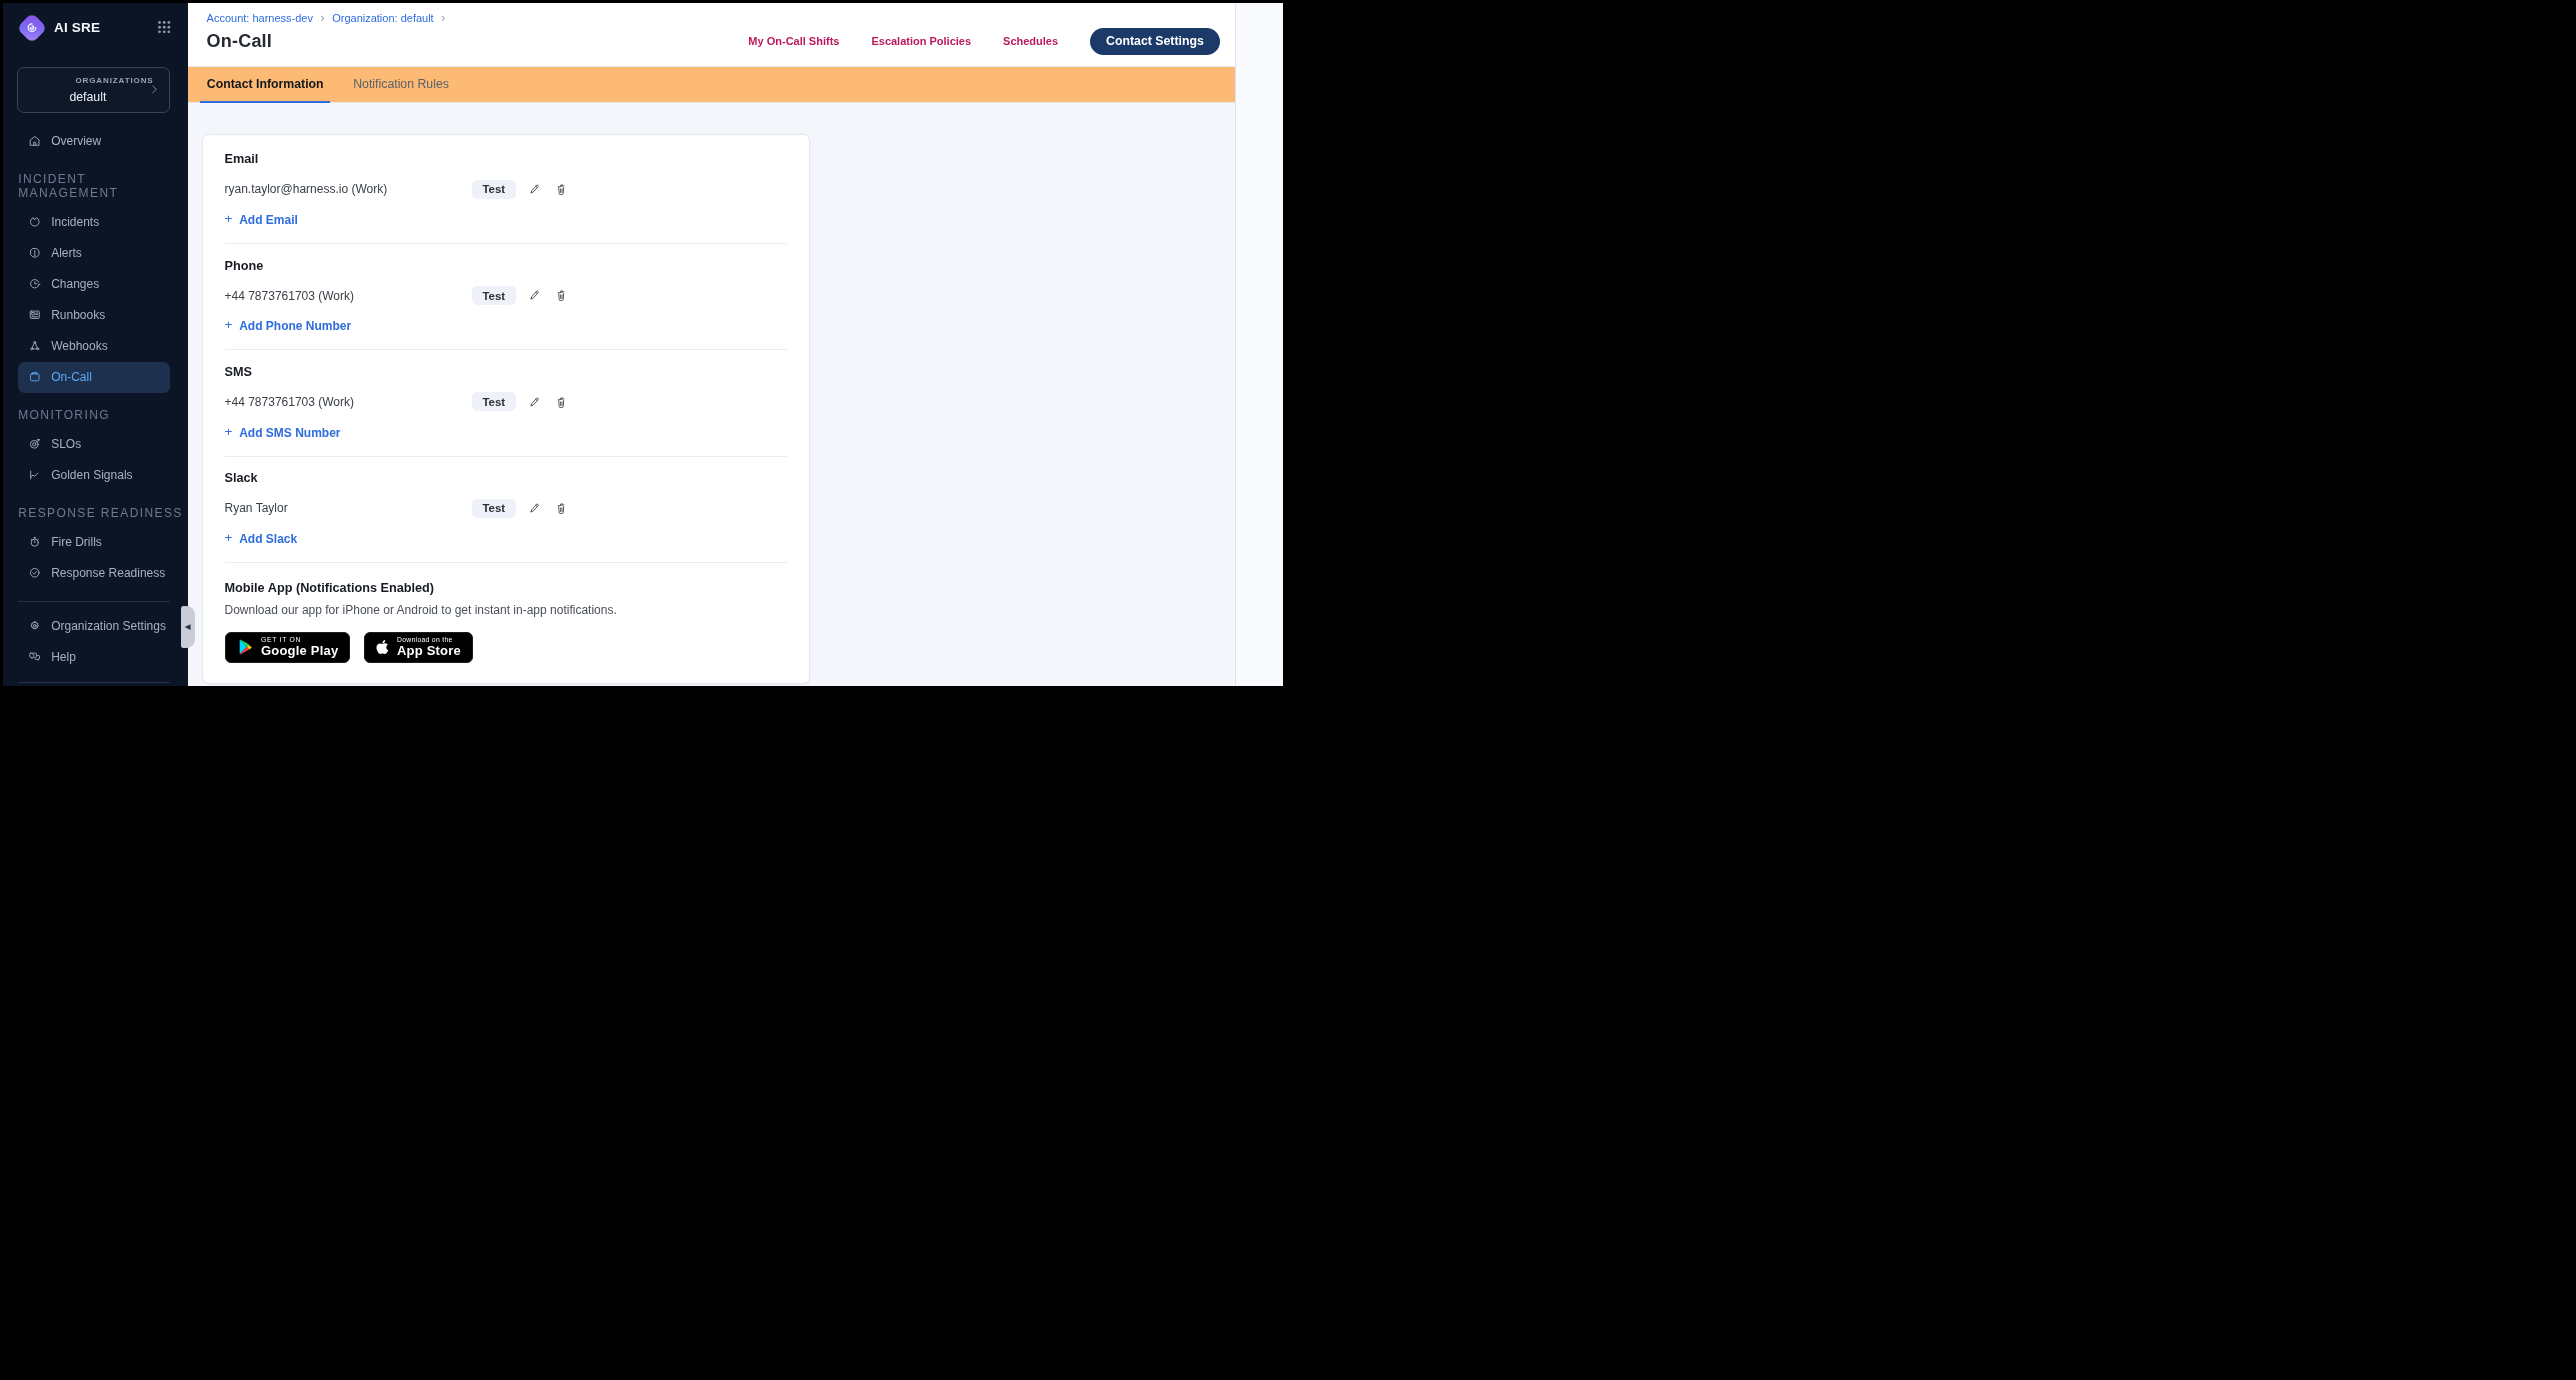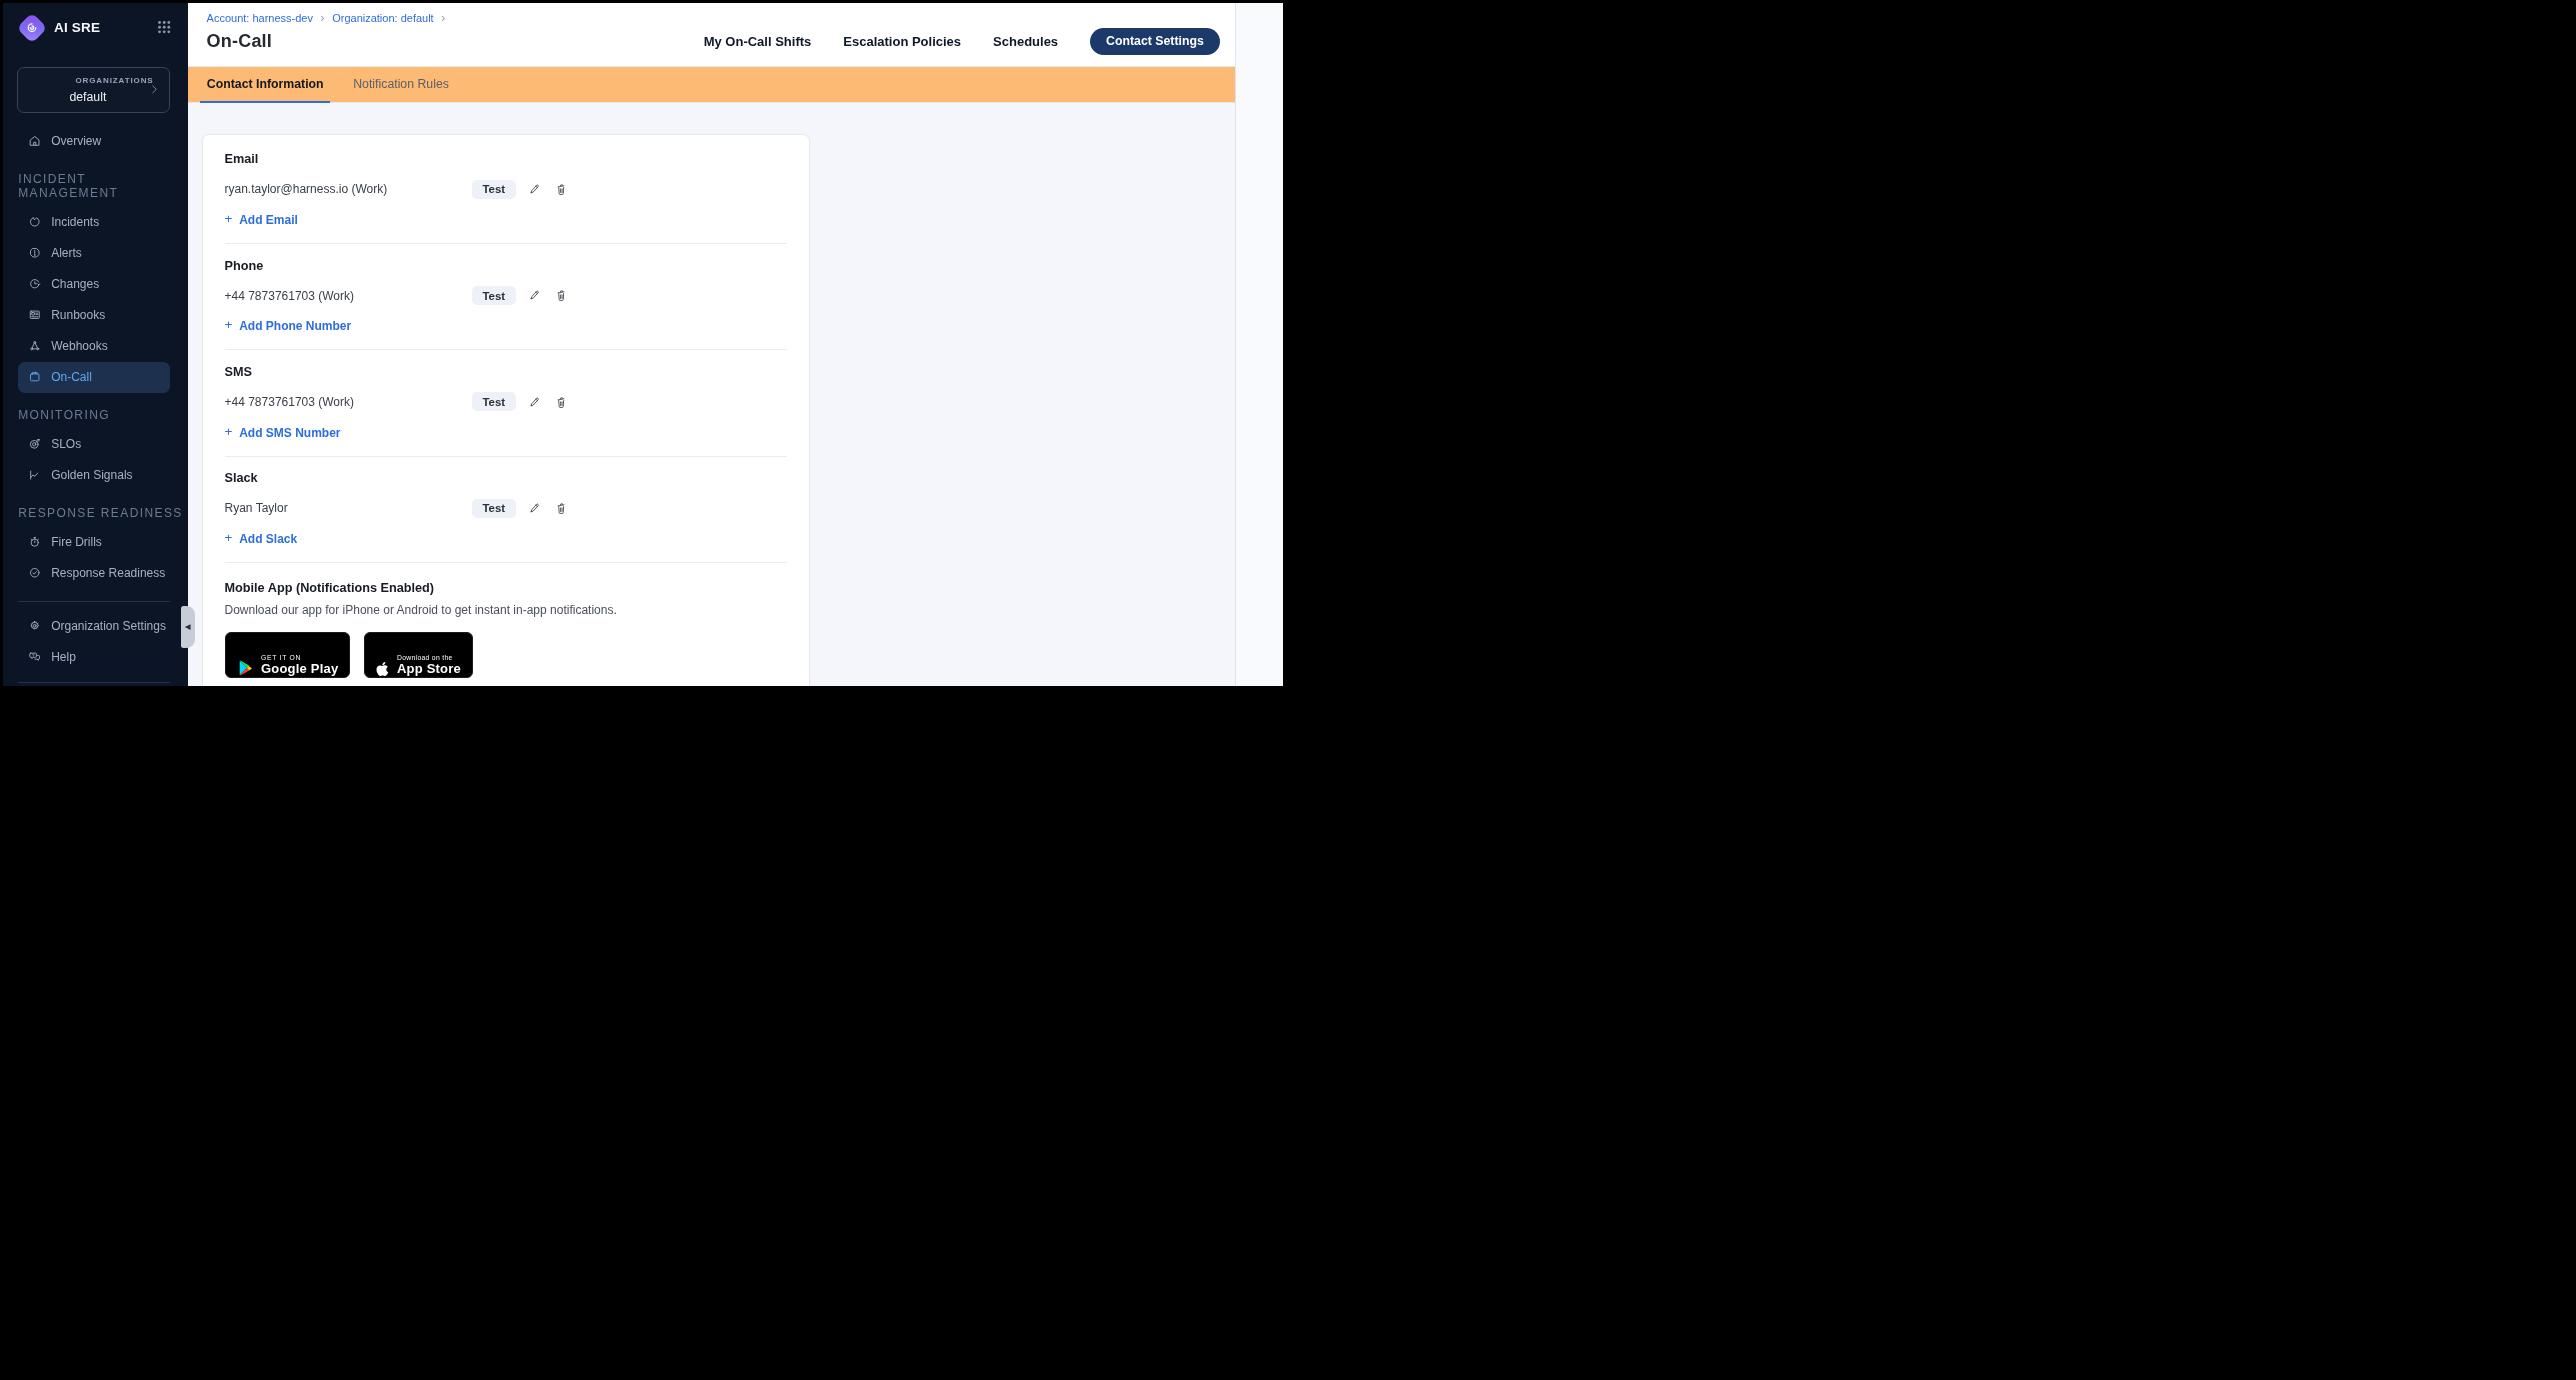--- a/index.html
+++ b/index.html
@@ -73,21 +73,21 @@
 
   
   .main { flex:1; display:flex; flex-direction:column; background:#fff; min-width:0; }
   .page-header { padding:9.3px 15.2px 0 18.6px; border-bottom:0.8px solid #e8ebf1; height:64px; flex:0 0 64px; }
   .breadcrumb { display:flex; align-items:center; gap:7.6px; font-size:11px;text-align:center; }
   .crumb { color:#2e6ddd; text-decoration:none; cursor:pointer; }
   .crumb-sep { color:#93a0b4; font-size:12px; line-height:1; }
   .title-row { margin-top:3.4px; display:flex; align-items:center; justify-content:space-between; }
   .page-title { margin:0; font-size:18px; font-weight:700; color:#252a31; letter-spacing:0.2px; }
   .header-nav { display:flex; align-items:center; gap:32px; }
-  .hnav-link { font-size:13px; font-weight:700; color:#0f172a; text-decoration:none; cursor:pointer; }
+  .hnav-link { font-size:11px; font-weight:700; color:#be185d; text-decoration:none; cursor:pointer; }
   .hnav-pill {
     background:#1b3a69; color:#fff; font-size:12.3px; font-weight:700;
     border:none; border-radius:846px; padding:6.8px 16px; cursor:pointer;
   }
 
   .tabbar { height:36px; flex:0 0 36px; border-bottom:0.8px solid #e3e7ee; display:flex; align-items:stretch; gap:16px; padding-left:12px; background:#fdba74; }
   .tab { display:flex; align-items:center; padding:0 6.8px; font-size:12.3px; color:#5b6069; cursor:pointer; border-bottom:2.5px solid transparent; margin-bottom:-0.8px; }
   .tab.active { color:#14171c; font-weight:700; border-bottom-color:#2e6ddd; }
 
   .content { flex:1; background:#f4f6fb; padding:20.3px 0 0 13.5px; overflow:hidden; }
@@ -109,22 +109,22 @@
   }
   .icon-btn { background:none; border:none; padding:1.7px; margin-left:9.3px; display:flex; cursor:pointer; }
   .add-link { margin-top:12.7px; display:inline-flex; align-items:center; gap:6.8px; color:#2e6ddd; font-size:12px; font-weight:600; text-decoration:none; cursor:pointer; }
   .plus-glyph { font-size:13.5px; font-weight:500; line-height:1; transform:translateY(-0.8px); }
   .sec-divider { border:none; border-top:0.8px solid #e9ecf2; margin:16px 0 0; }
 
   .mobile { padding-top:18px; }
   .mobile-desc { margin:7.6px 0 0; font-size:12px; color:#4a5059; }
   .badges { margin-top:15.2px; display:flex; gap:13.5px; }
   .store-badge {
-    height:46px; background:#000; border:0.8px solid #1c1c1f; border-radius:6px;
-    color:#fff; display:flex; align-items:flex-end; gap:8.5px; padding:0 11px; cursor:pointer;
+    height:31px; background:#000; border:0.8px solid #1c1c1f; border-radius:6px;
+    color:#fff; display:flex; align-items:center; gap:8.5px; padding:0 11px; cursor:pointer;
   }
   .badge-text { display:flex; flex-direction:column; line-height:1.15; }
   .badge-top { font-size:6.8px; letter-spacing:0.3px; }
   .badge-top.caps { text-transform:uppercase; letter-spacing:0.7px; }
   .badge-bottom { font-size:13px; font-weight:600; letter-spacing:0.2px; }
 
   .gutter { flex:0 0 48px; background:#f9fafd; border-left:0.8px solid #e0e3eb; }
 
   svg.sicon { stroke:currentColor; fill:none; stroke-width:1.6; stroke-linecap:round; stroke-linejoin:round; }
   svg.aicon { stroke:#41474f; fill:none; stroke-width:1.5; stroke-linecap:round; stroke-linejoin:round; }

